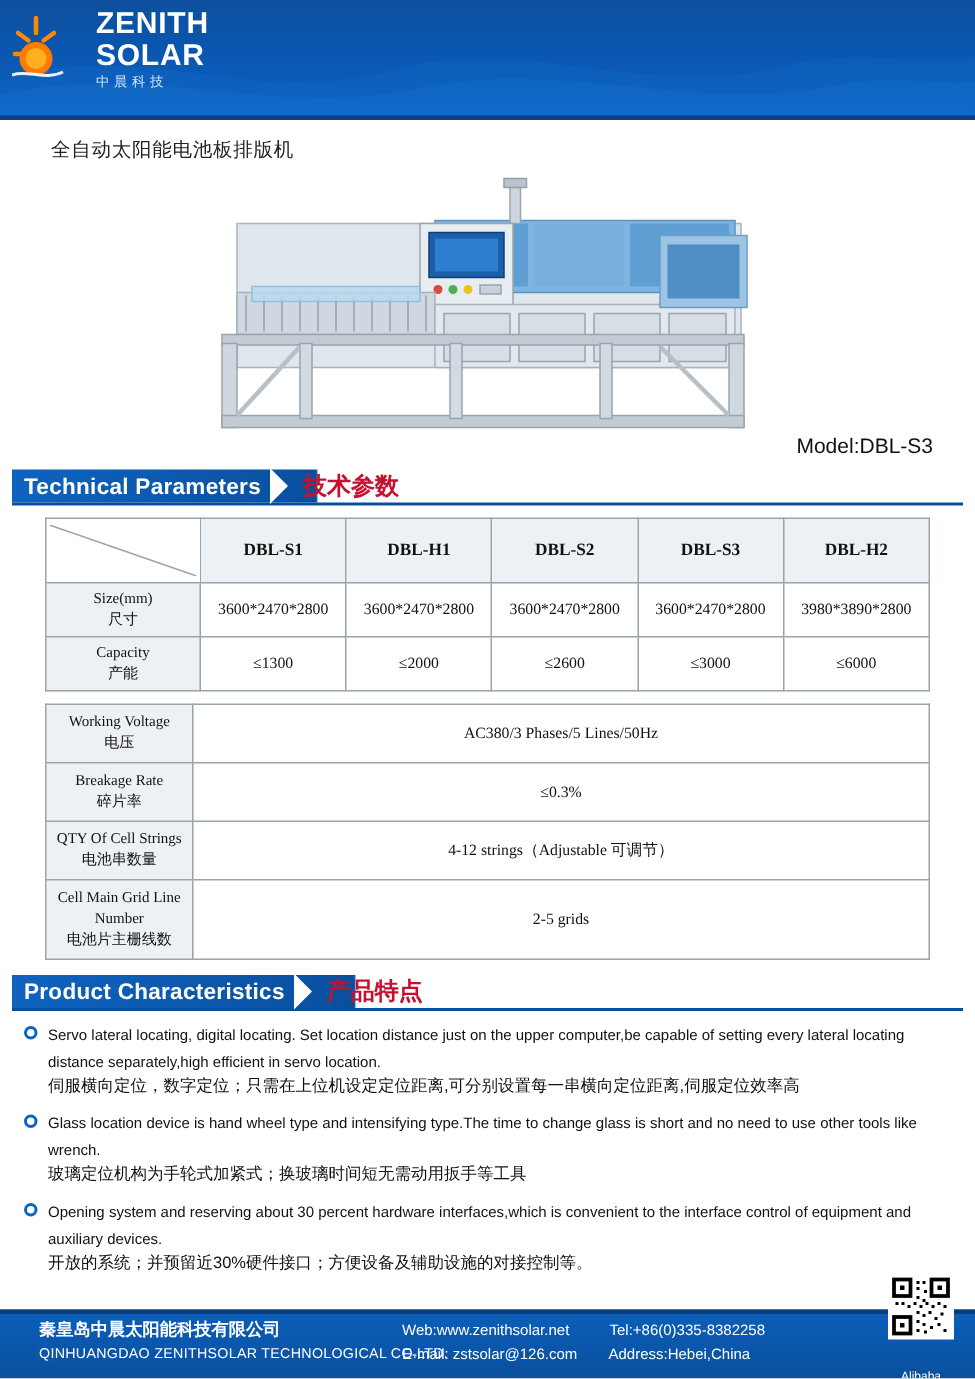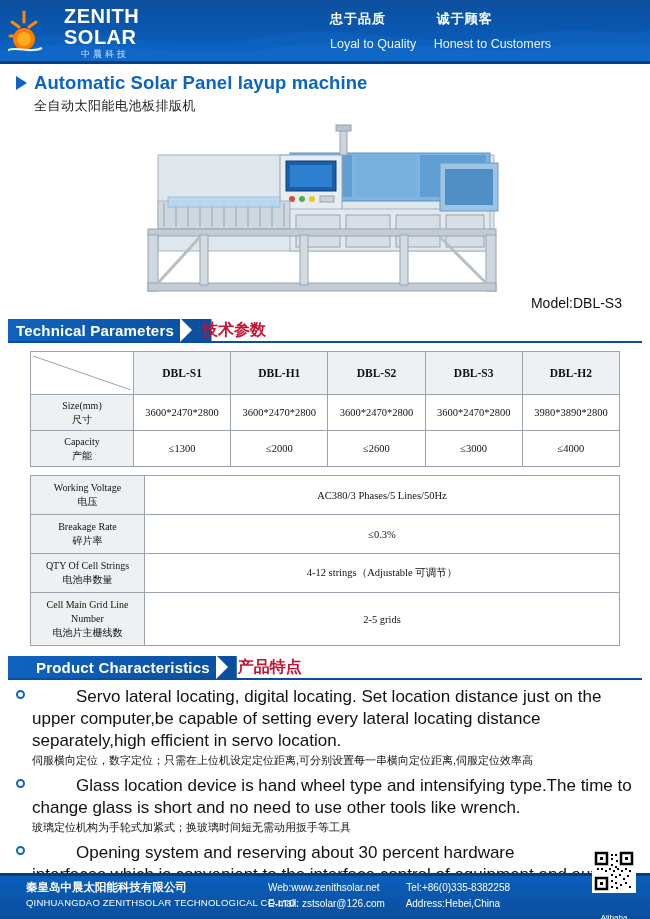--- a/index.html
+++ b/index.html
@@ -9,21 +9,21 @@
     font-family: "Liberation Sans", sans-serif;
     background: #ffffff;
     color: #111;
     position: relative;
     overflow: hidden;
   }
 
   
   .header {
     position: relative;
-    height: 64px;
+    height: 80px;
     background: linear-gradient(180deg, #0d4f9e 0%, #0a57b0 45%, #0b63c4 100%);
     overflow: hidden;
   }
   .header:after{
     content:"";
     position:absolute; left:0; right:0; bottom:0; height:3px;
     background:#0a3f80;
   }
   .hdr-wave {
     position:absolute; left:0; top:0; width:100%; height:100%;
@@ -42,21 +42,21 @@
   .logo-zenith {
     font-size:20px; font-weight:bold; letter-spacing:.5px;
     font-family:"Liberation Sans", sans-serif;
     color:#ffffff;
   }
   .logo-solar {
     font-size:20px; font-weight:bold; letter-spacing:.5px; color:#ffffff;
     margin-top:1px;
   }
   .logo-cn {
-    font-size:9px; color:#cfe4ff; margin-top:3px; letter-spacing:3px;margin-left:17px;
+    font-size:9px; color:#cfe4ff; margin-top:3px; letter-spacing:3px;
   }
   .hdr-slogans {
     position:absolute; left:330px; top:10px; color:#fff; text-align:left;
   }
   .slogan-cn {
     font-size:13px; font-weight:bold; letter-spacing:1px;
     color:#ffffff;
   }
   .slogan-cn span { display:inline-block; }
   .slogan-cn .s2 { margin-left:46px; }
@@ -162,36 +162,36 @@
 
   .tbl-wrap2 { margin: 0 30px 0 30px; }
   table.spec2 {
     width:100%; border-collapse:collapse; font-size:10.5px;
   }
   table.spec2 td {
     border:1px solid #9aa3ad; text-align:center; padding:5px 2px;
     font-family:"Liberation Serif", serif;
   }
   table.spec2 td.lbl {
-    background:#eef1f4; width:114px; font-size:10px; line-height:1.4;
+    background:#eef1f4; width:98px; font-size:10px; line-height:1.4;
   }
 
   
   .features { margin: 6px 14px 0 14px; }
   .feat {
     display:flex; align-items:flex-start; margin-bottom:7px;
   }
   .bullet {
     width:9px;height:9px;border-radius:50%;
     border:2px solid #0b63c4; margin:4px 7px 0 2px; flex:0 0 auto;
     background:#ffffff;
   }
   .feat-txt { flex:1; }
   .feat-en {
-    font-size:17px; color:#111; line-height:1.3;margin-left:44px;
+    font-size:10px; color:#111; line-height:1.3;
   }
   .feat-cn {
     font-size:11px; color:#111; line-height:1.35; margin-top:1px;
   }
 
   
   .footer {
     position:absolute; left:0; bottom:0; width:650px; height:46px;
     background: linear-gradient(180deg,#0b5fbb 0%, #0a4f9e 100%);
     color:#fff;
@@ -240,37 +240,23 @@
         <path d="M0,44 C10,40 22,48 34,42" stroke="#ffffff" stroke-width="2" fill="none" opacity=".9"></path>
       </svg>
     </div>
     <div class="logo-text">
       <div class="logo-zenith">ZENITH</div>
       <div class="logo-solar">SOLAR</div>
       <div class="logo-cn">中晨科技</div>
     </div>
   </div>
 
-  <div class="hdr-slogans">
-    <div class="slogan-cn">
-      <span class="s1">忠于品质</span>
-      <span class="s2">诚于顾客</span>
-    </div>
-    <div class="slogan-en">
-      <span class="s1">Loyal to Quality</span>
-      <span class="s2">Honest to Customers</span>
-    </div>
-  </div>
 </div>
 
 <div class="title-block">
-  <div class="title-en">
-    <span class="tri"></span>
-    <span>Automatic Solar Panel layup machine</span>
-  </div>
   <div class="title-cn">全自动太阳能电池板排版机</div>
 </div>
 
 <div class="product-area">
   <svg class="machine" width="370" height="180" viewBox="0 0 370 180">
 
     <rect x="18" y="32" width="336" height="96" fill="#dfe6ec" stroke="#aab4be" stroke-width="1"></rect>
 
     <rect x="150" y="30" width="200" height="48" fill="#7fb4e0" stroke="#5a93c4" stroke-width="1"></rect>
     <rect x="152" y="32" width="60" height="42" fill="#5f9fd4"></rect>
@@ -363,21 +349,21 @@
     </tr>
     <tr>
       <td class="lbl-cell">
         <div>Capacity</div>
         <div class="cn">产能</div>
       </td>
       <td>≤1300</td>
       <td>≤2000</td>
       <td>≤2600</td>
       <td>≤3000</td>
-      <td>≤4000</td>
+      <td>≤6000</td>
     </tr>
   </tbody>
     </table>
 </div>
 
 <div class="tbl-wrap2" style="margin-top:8px;">
   <table class="spec2">
     <tbody>
         <tr>
       <td class="lbl">
@@ -404,21 +390,21 @@
       <td class="lbl">
         <div>Cell Main Grid Line Number</div>
         <div class="cn">电池片主栅线数</div>
       </td>
       <td>2-5 grids</td>
     </tr>
   </tbody>
     </table>
 </div>
 
-<div class="sec-bar white-right2" style="margin-top:10px;padding-left:20px;">
+<div class="sec-bar white-right2" style="margin-top:10px;">
   <div class="sec-en">Product Characteristics</div>
   <div class="sec-sep"></div>
   <div class="sec-cn">产品特点</div>
 </div>
 
 <div class="features">
   <div class="feat">
     <span class="bullet"></span>
     <span class="feat-txt">
       <span class="feat-en">Servo lateral locating, digital locating. Set location distance just on the upper computer,be capable of setting every lateral locating distance separately,high efficient in servo location.</span>

